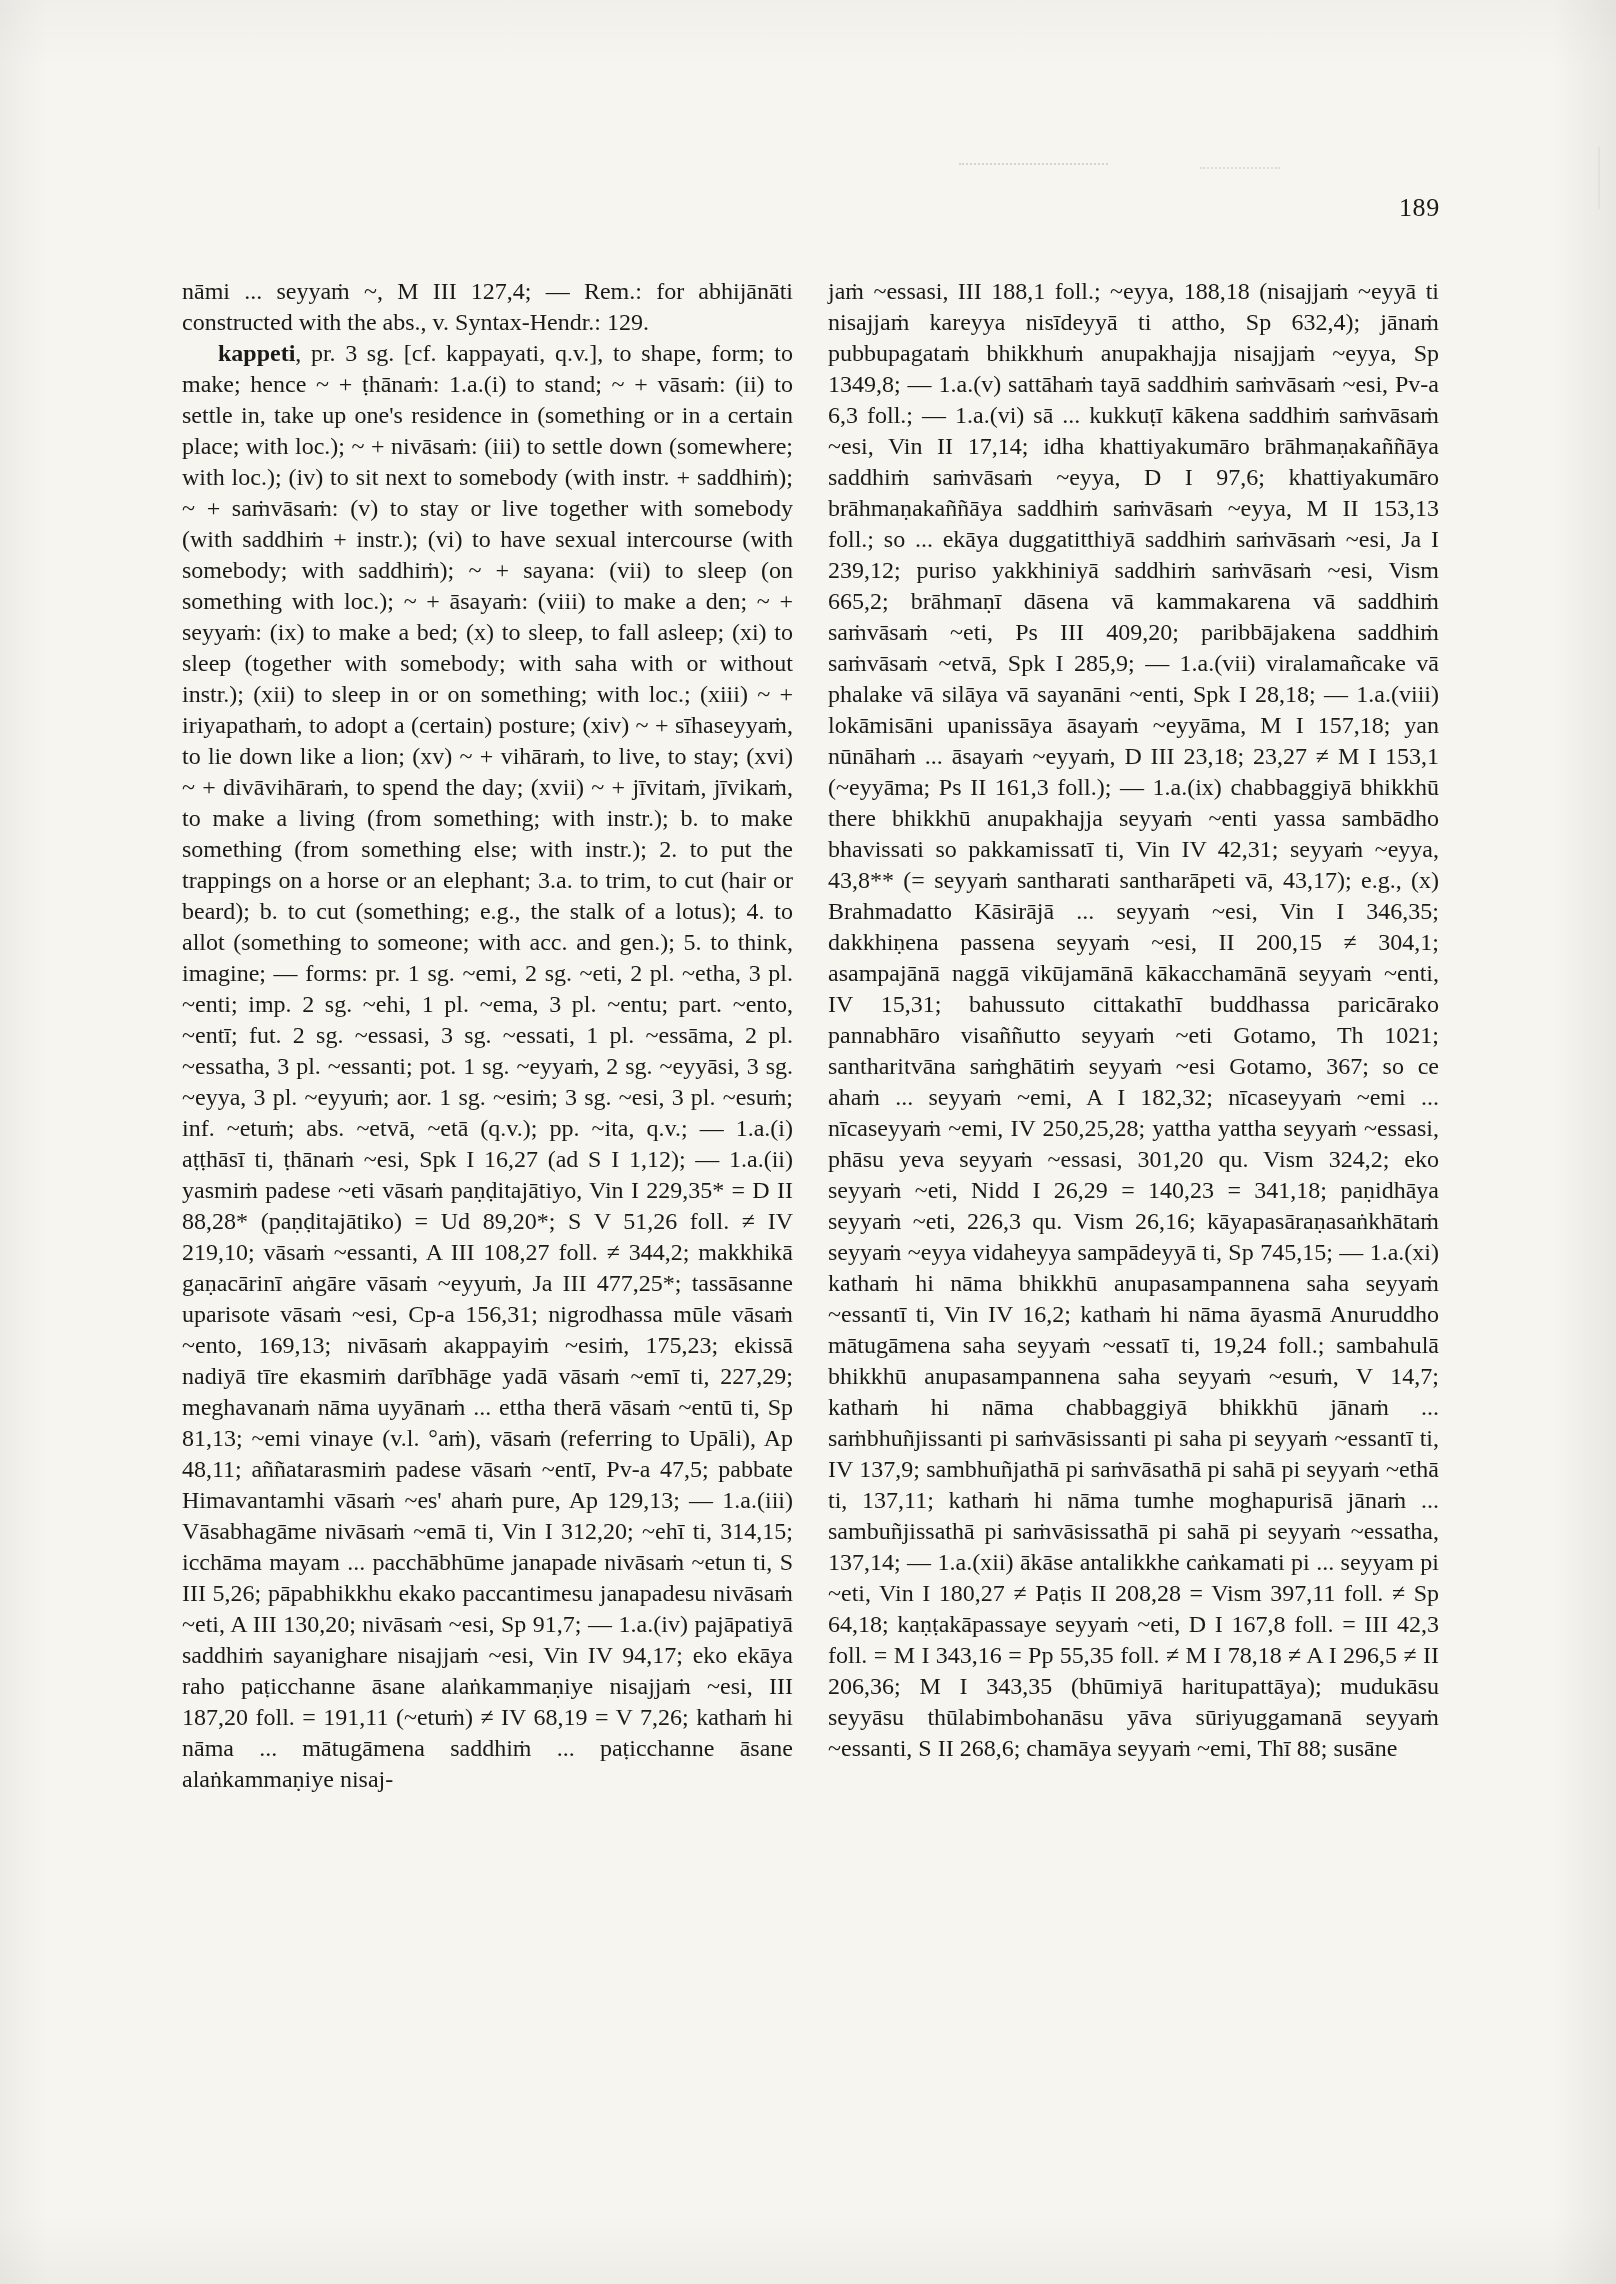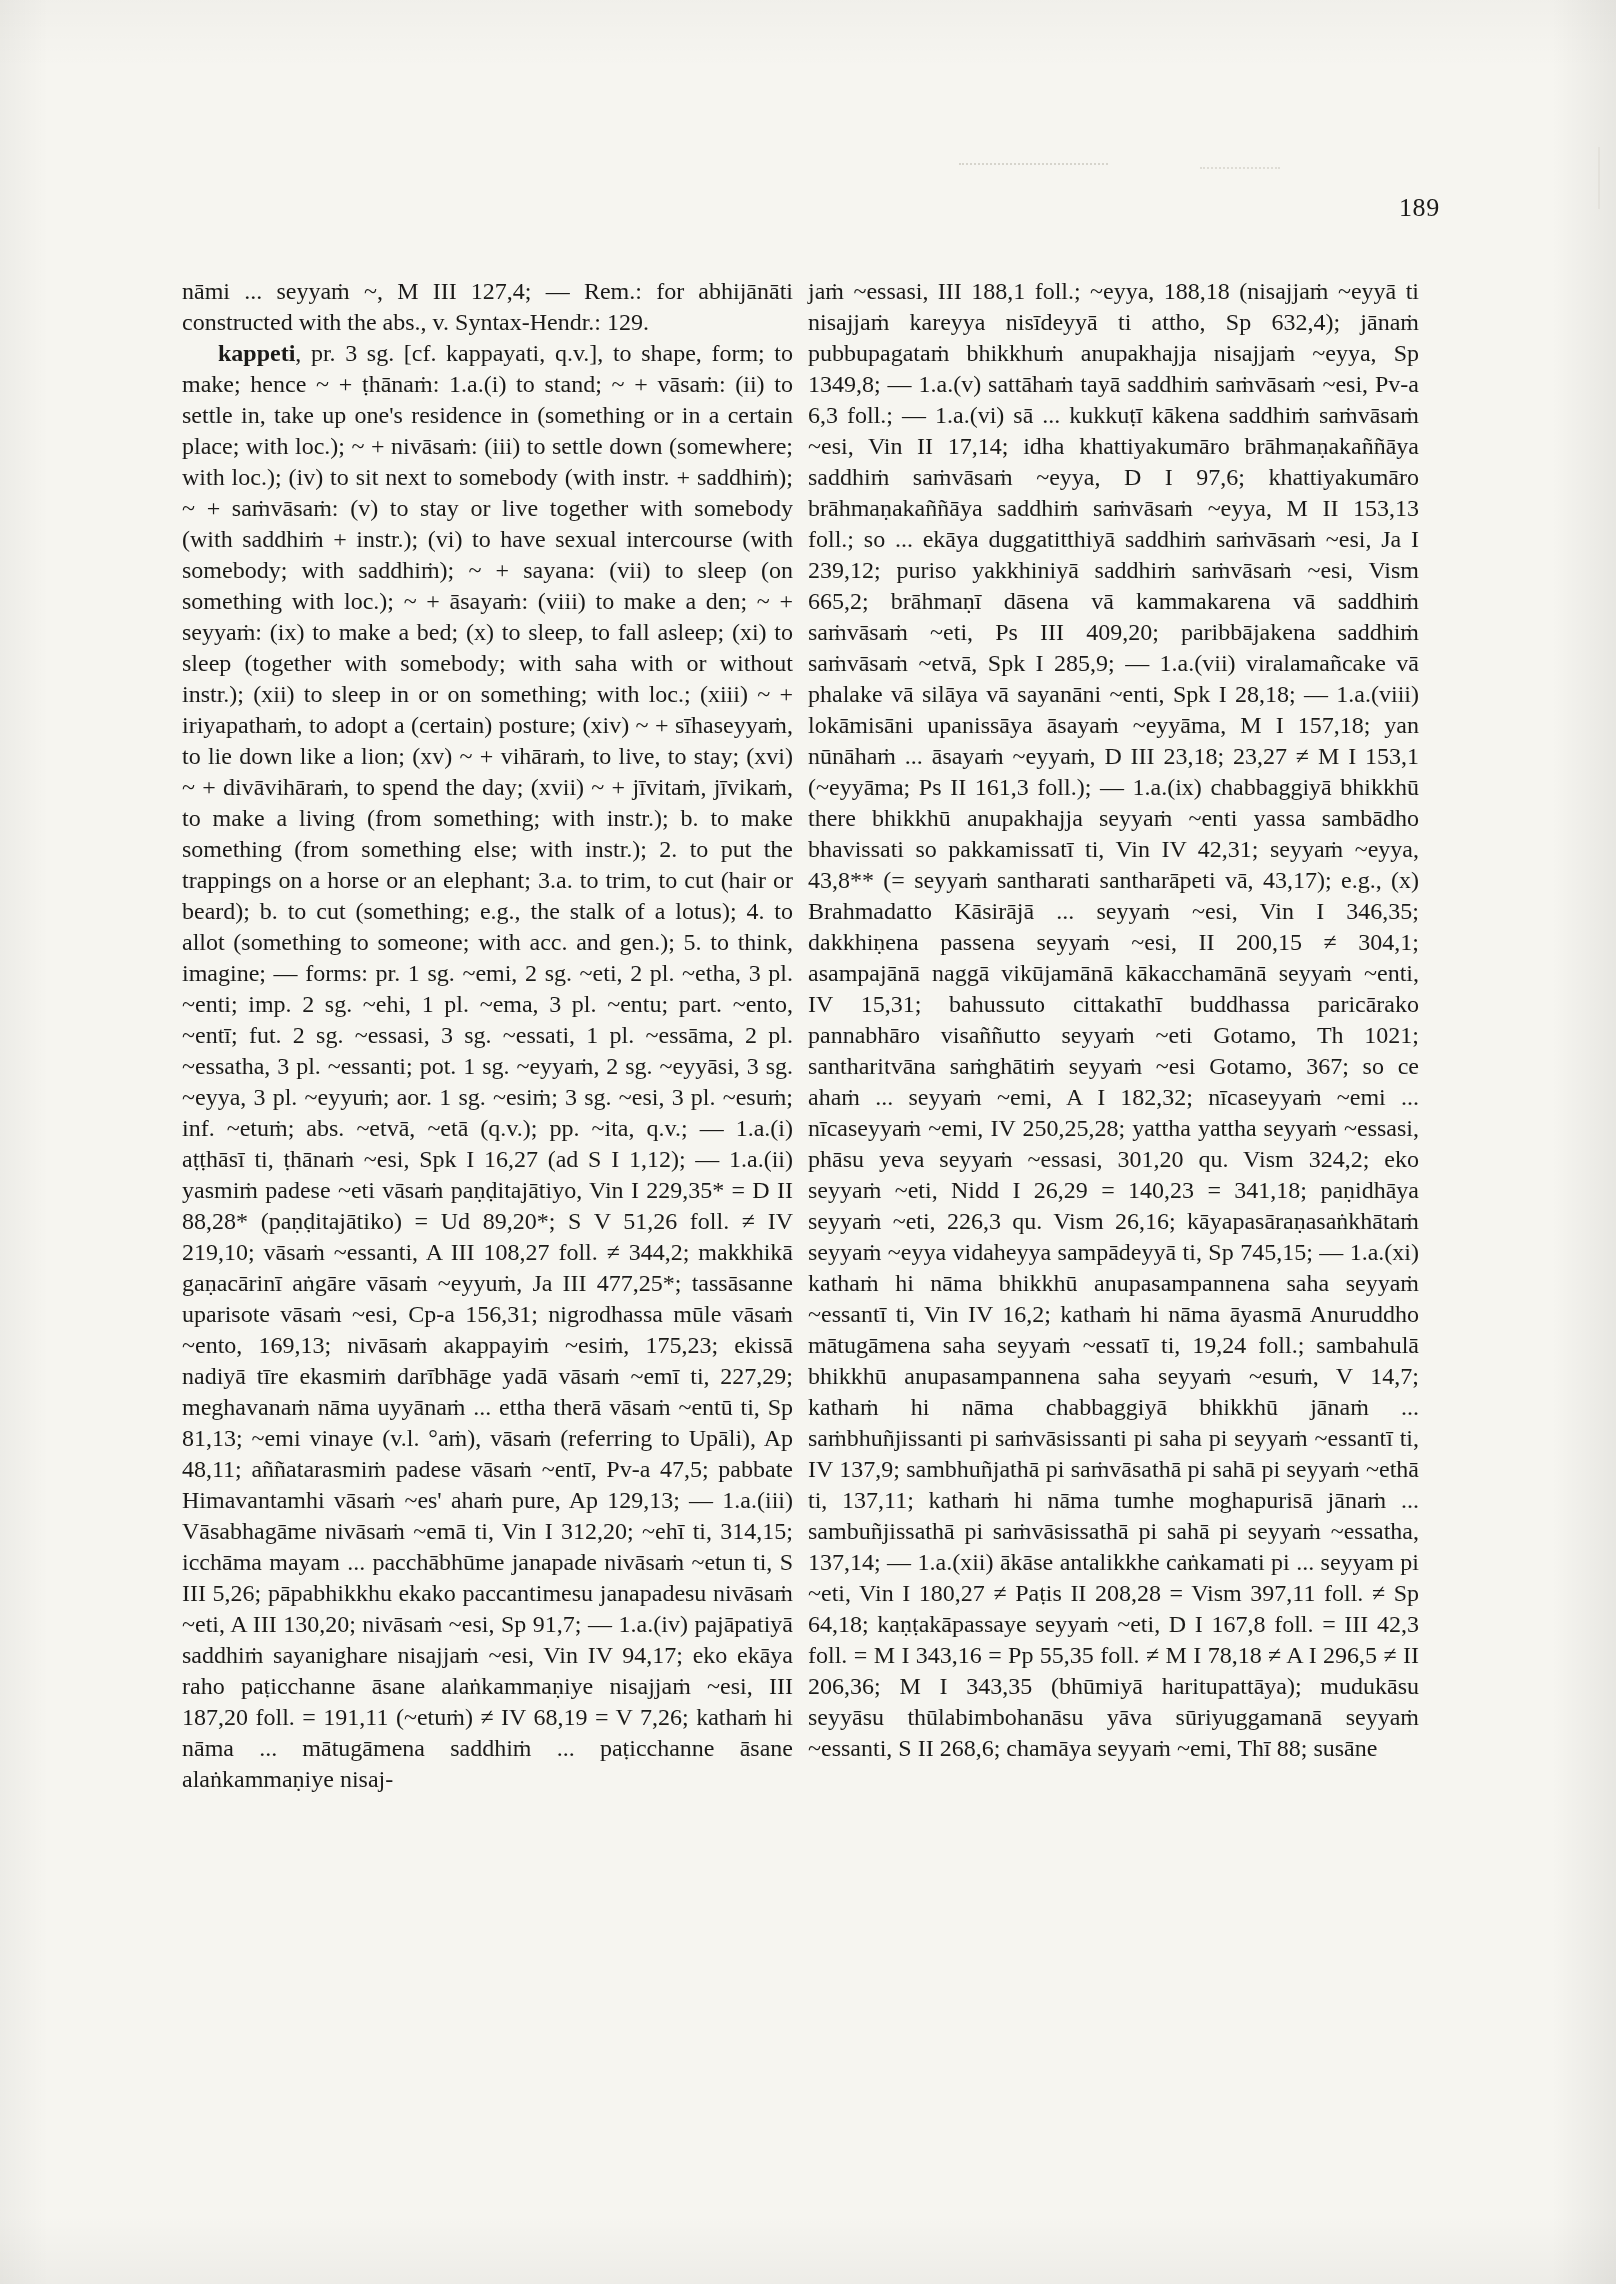--- a/index.html
+++ b/index.html
@@ -29,21 +29,21 @@
     text-align: right;
     font-size: 26px;
     letter-spacing: 0.7px;
   }
   .columns {
     position: absolute;
     top: 276px;
     left: 182px;
     width: 1258px;
     display: flex;
-    gap: 15px;
+    gap: 35px;
   }
   .column {
     width: 611px;
     font-size: 24px;
     line-height: 31px;
     text-align: justify;
     overflow-wrap: break-word;
     hyphens: none;
   }
   p { margin: 0; padding: 0; }

